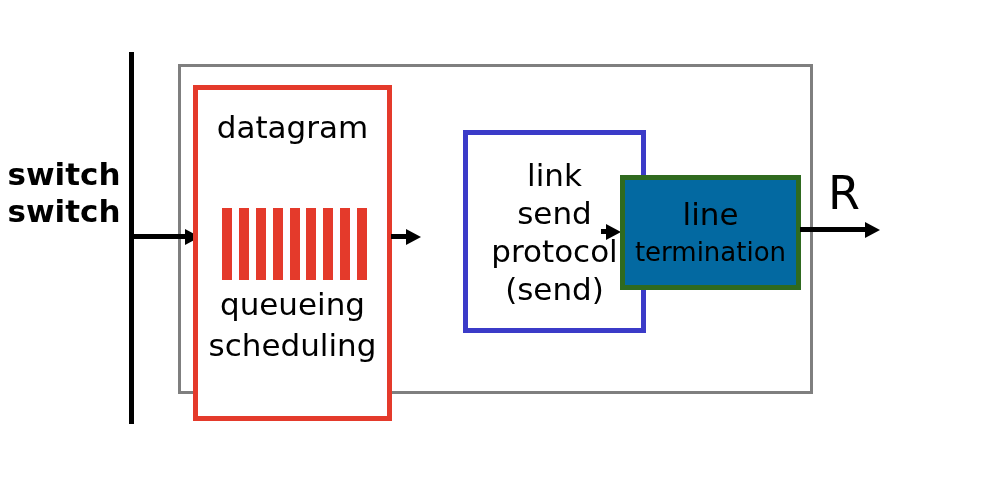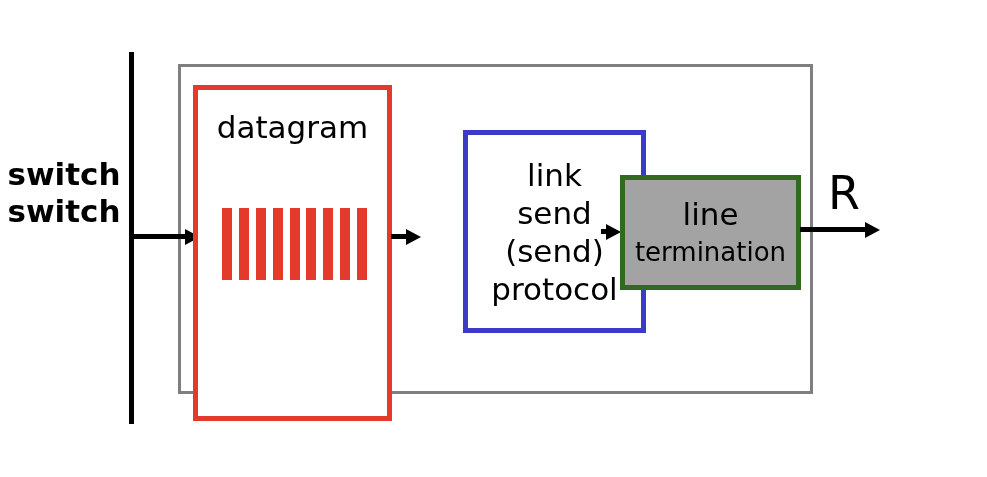--- a/index.html
+++ b/index.html
@@ -88,21 +88,21 @@
     align-items: center; justify-content: center;
     text-align: center;
     font-size: 31px; line-height: 38px; margin-left: 44px;
   }
 
   
   .green-box {
     left: 620px; top: 175px;
     width: 181px; height: 115px;
     border: 5px solid var(--green);
-    background: #a3a3a3;
+    background: #0369a1;
     display: flex; flex-direction: column;
     align-items: center; justify-content: center;
     text-align: center;
   }
   .green-box .ln1 { font-size: 31px; line-height: 38px; }
   .green-box .ln2 { font-size: 26px; line-height: 38px; }
 
   
   .rate-label {
     left: 822px; top: 170px; width: 44px;
@@ -135,30 +135,34 @@
       <div class="queue-bar"></div>
     <div class="queue-bar"></div>
         <div class="queue-bar"></div>
         <div class="queue-bar"></div>
         <div class="queue-bar"></div>
         <div class="queue-bar"></div>
         <div class="queue-bar"></div>
         <div class="queue-bar"></div>
         <div class="queue-bar"></div>
       </div>
+    <div class="abs bottom-block">
+      <div>queueing</div>
+      <div>scheduling</div>
+    </div>
   </div>
 
   <div class="abs shaft" style="left:391px; top:234px; width:16px;"></div>
   <div class="abs head" style="left:406px; top:229px;"></div>
 
   <div class="abs blue-box">
     <div>link</div>
     <div>send</div>
+    <div>protocol</div>
     <div>(send)</div>
-    <div>protocol</div>
   </div>
 
   <div class="abs shaft" style="left:601px; top:229px; width:7px;"></div>
   <div class="abs head" style="left:606px; top:224px;"></div>
 
   <div class="abs green-box">
     <div class="ln1">line</div>
     <div class="ln2">termination</div>
   </div>
 

